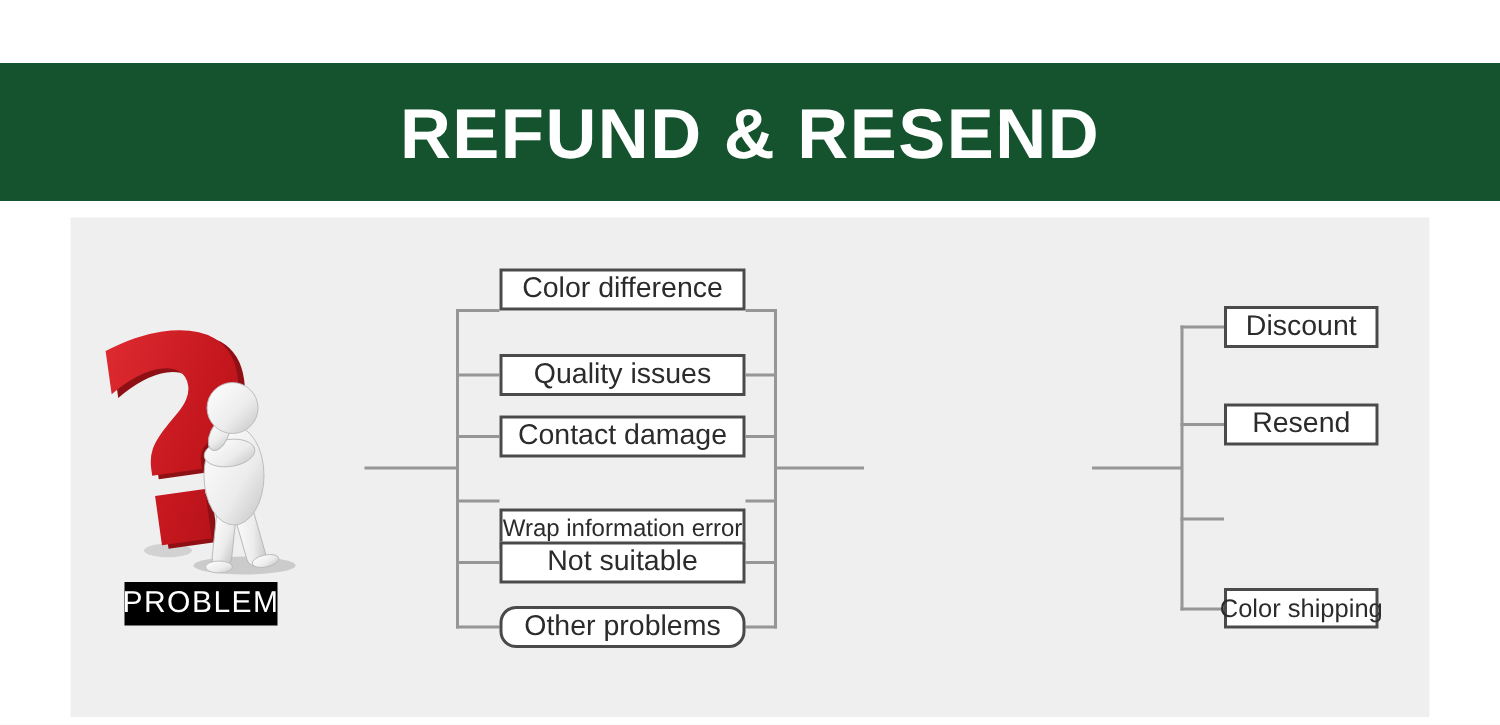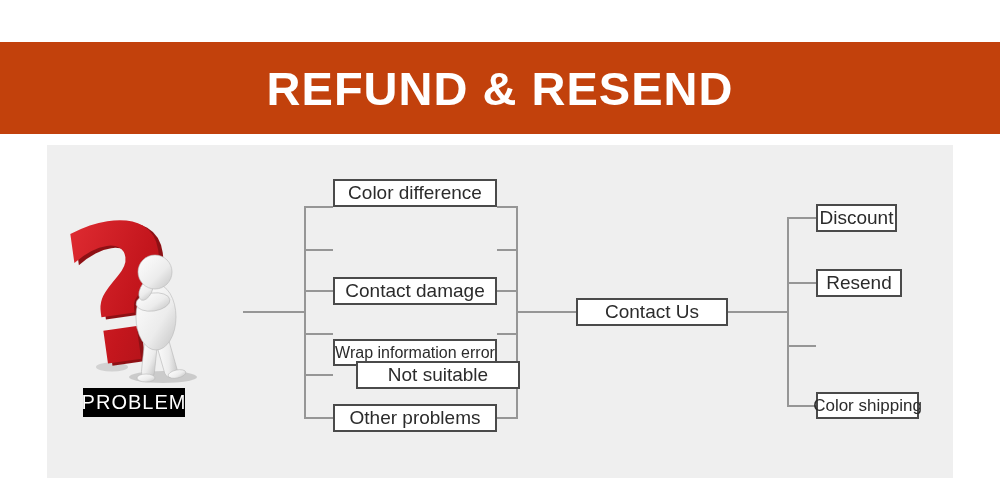--- a/index.html
+++ b/index.html
@@ -2,21 +2,21 @@
 <html><head>
 <meta charset="utf-8">
 <style>
   html,body{margin:0;padding:0;background:#ffffff;}
   .page{
     position:relative;width:1000px;height:483px;overflow:hidden;
     background:#ffffff;font-family:"Liberation Sans",sans-serif;
   }
   .banner{
     position:absolute;left:0;top:42px;width:1000px;height:92px;
-    background:#c2410c;display:flex;align-items:center;justify-content:center;
+    background:#14532d;display:flex;align-items:center;justify-content:center;
   }
   .banner-title{
     color:#ffffff;font-size:47px;font-weight:bold;letter-spacing:1px;
     font-family:"Liberation Sans",sans-serif;
   }
   .panel{
     position:absolute;left:47px;top:145px;width:906px;height:333px;
     background:#efefef;
   }
   .fbox{
@@ -100,24 +100,24 @@
   <div class="vline" style="left:516px;top:206px;height:213px;"></div>
   <div class="hline" style="left:516px;top:311px;width:60px;"></div>
   <div class="hline" style="left:728px;top:311px;width:60px;"></div>
   <div class="vline" style="left:787px;top:217px;height:190px;"></div>
   <div class="hline" style="left:787px;top:217px;width:29px;"></div>
   <div class="hline" style="left:787px;top:282px;width:29px;"></div>
   <div class="hline" style="left:787px;top:345px;width:29px;"></div>
   <div class="hline" style="left:787px;top:405px;width:29px;"></div>
 
   <div class="fbox" style="left:333px;top:179px;width:164px;height:28px;">Color difference</div>
+  <div class="fbox" style="left:333px;top:236px;width:164px;height:28px;">Quality issues</div>
   <div class="fbox" style="left:333px;top:277px;width:164px;height:28px;">Contact damage</div>
   <div class="fbox small" style="left:333px;top:320px;width:164px;height:27px;margin-top:19px;">Wrap information error</div>
-  <div class="fbox" style="left:333px;top:361px;width:164px;height:28px;margin-left:23px;">Not suitable</div>
-  <div class="fbox" style="left:333px;top:404px;width:164px;height:28px;">Other problems</div>
+  <div class="fbox" style="left:333px;top:361px;width:164px;height:28px;">Not suitable</div>
+  <div class="fbox" style="left:333px;top:404px;width:164px;height:28px;border-radius:11px;">Other problems</div>
 
-  <div class="fbox" style="left:576px;top:298px;width:152px;height:28px;">Contact Us</div>
 
-  <div class="fbox" style="left:816px;top:204px;width:81px;height:28px;">Discount</div>
-  <div class="fbox" style="left:816px;top:269px;width:86px;height:28px;">Resend</div>
+  <div class="fbox" style="left:816px;top:204px;width:103px;height:28px;">Discount</div>
+  <div class="fbox" style="left:816px;top:269px;width:103px;height:28px;">Resend</div>
   <div class="fbox smaller" style="left:816px;top:392px;width:103px;height:27px;">Color shipping</div>
 
 </div>
 
 </body></html>

